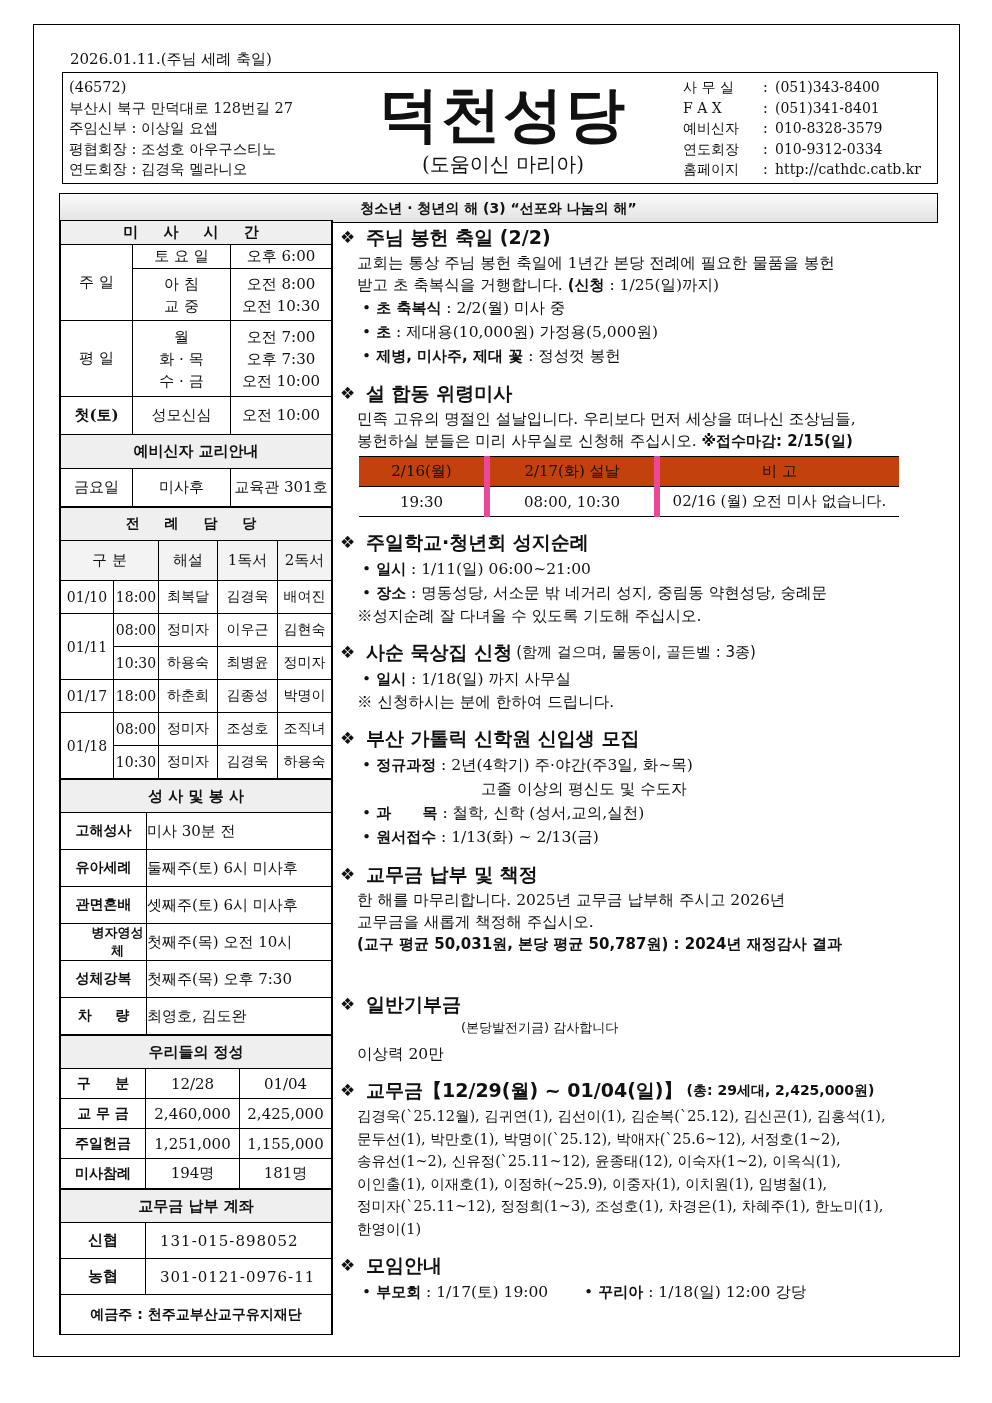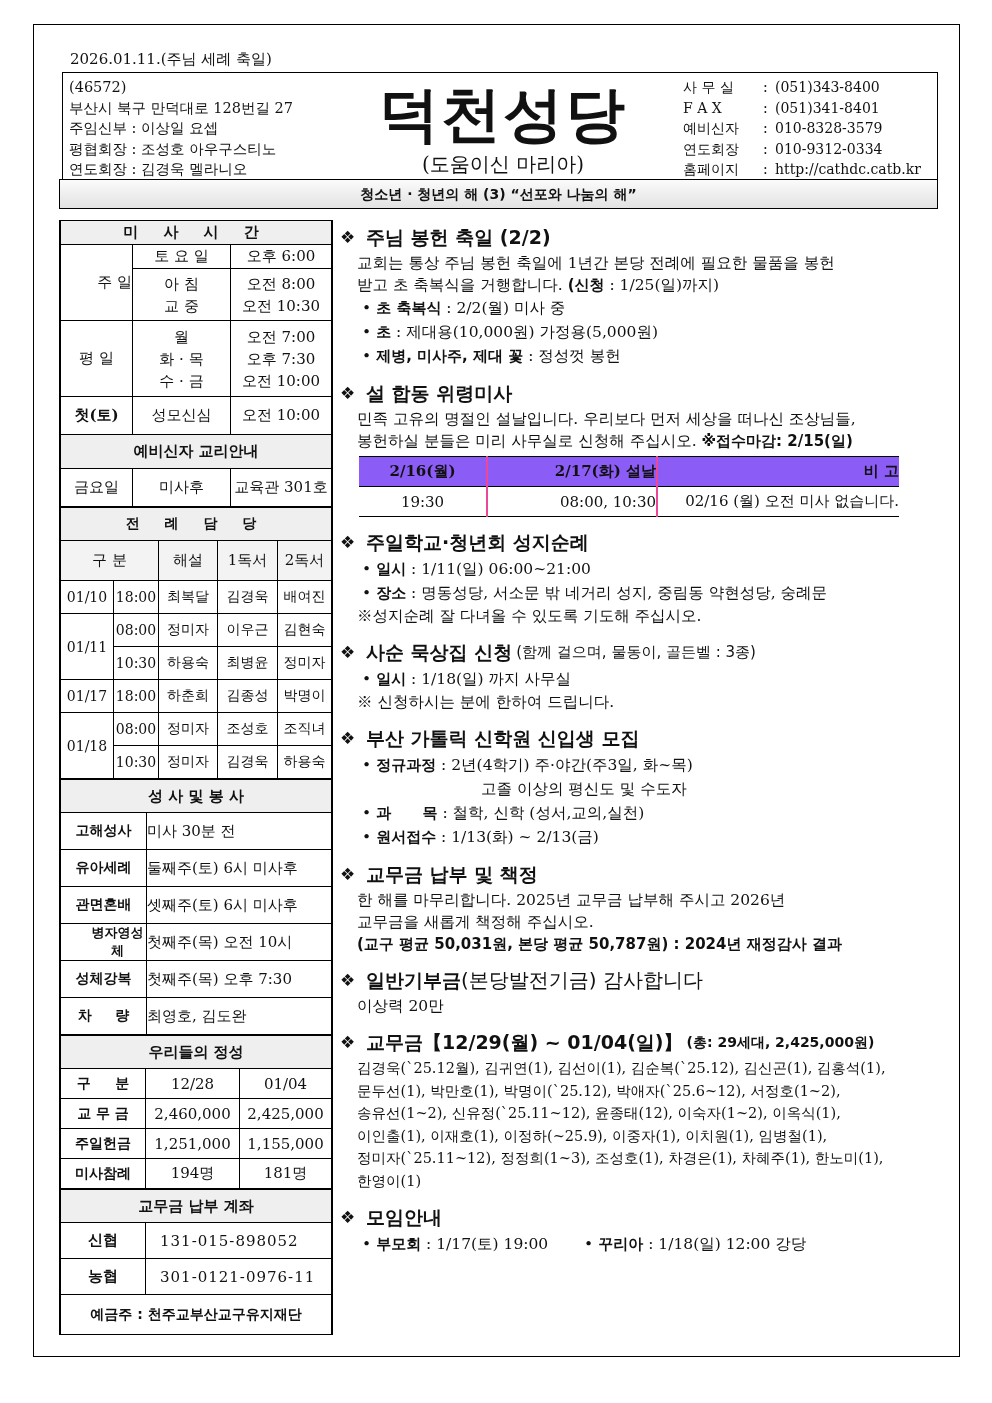--- a/index.html
+++ b/index.html
@@ -9,21 +9,21 @@
   .date-line { position: absolute; left: 70px; top: 50px; font-size: 15px; }
   .header-box { position: absolute; left: 62px; top: 72px; width: 876px; height: 112px; border: 1px solid #000; }
   .addr { position: absolute; left: 6px; top: 4px; font-size: 14.5px; line-height: 20.5px; }
   .title { position: absolute; left: 300px; top: 6px; width: 280px; text-align: center; font-family: "DejaVu Sans", sans-serif; font-weight: bold; font-size: 60px; line-height: 70px; letter-spacing: 2px; }
   .subtitle { position: absolute; left: 300px; top: 78px; width: 280px; text-align: center; font-size: 20px; }
   .contacts { position: absolute; left: 620px; top: 4px; font-size: 14px; line-height: 20.5px; }
   .contacts .row { display: flex; }
   .contacts .lab { width: 80px; display: inline-block; }
   .contacts .sep { width: 12px; display: inline-block; }
 
-  .theme-bar { position: absolute; left: 59px; top: 179px; width: 879px; height: 30px; border: 1px solid #000; background: linear-gradient(#fbfbfb, #e2e2e2); text-align: center; font-family: "DejaVu Sans", sans-serif; font-weight: bold; font-size: 14px; line-height: 28px; }
+  .theme-bar { position: absolute; left: 59px; top: 193px; width: 879px; height: 30px; border: 1px solid #000; background: linear-gradient(#fbfbfb, #e2e2e2); text-align: center; font-family: "DejaVu Sans", sans-serif; font-weight: bold; font-size: 14px; line-height: 28px; }
 
   .left { position: absolute; left: 59px; top: 220px; width: 274px; border-left: 1px solid #000; border-right: 1px solid #000; }
   .left table { width: 100%; border-collapse: collapse; }
   .left td { border: 1px solid #000; text-align: center; font-size: 15px; }
   .sec-head { background: #efefef; font-family: "DejaVu Sans", sans-serif; font-weight: bold; font-size: 15px; height: 36px; }
   .hd-spaced { letter-spacing: 10px; }
   .tbl-mass td { height: 24px; }
   .tbl-mass .sub-line { line-height: 22px; }
   .dotted-bottom td { border-bottom: 1px dotted #000; }
   .tbl-lit td { height: 33px; font-size: 14px; }
@@ -43,22 +43,22 @@
   .sec-title { font-family: "DejaVu Sans", sans-serif; font-weight: bold; font-size: 19px; line-height: 30px; display: flex; align-items: center; }
   .sec-title .diamond { font-size: 17px; margin-right: 8px; width: 18px; }
   .sec-title .note { font-weight: normal; font-size: 15px; margin-left: 4px; }
   .p { padding-left: 17px; font-size: 15.5px; line-height: 22px; }
   .b { font-family: "DejaVu Sans", sans-serif; font-weight: bold; font-size: 15px; }
   .bl { padding-left: 22px; font-size: 15.5px; line-height: 24px; }
   .bl .dot { margin-right: 5px; }
   .indent2 { padding-left: 141px; font-size: 15.5px; line-height: 24px; }
   .memorial { margin: 4px 0 0 19px; width: 540px; border-collapse: collapse; }
   .memorial td { text-align: center; height: 30px; font-size: 15px; border-top: 1px solid #000; border-bottom: 1px solid #000; }
-  .memorial td + td { border-left: 2px solid #ec4899; text-align: right; }
-  .memorial .hdrow td { background: #8b5cf6; font-weight: bold; }
+  .memorial td + td { border-left: 6px solid #ec4899; }
+  .memorial .hdrow td { background: #c2410c; font-weight: normal; }
   .names { padding-left: 17px; font-size: 14.5px; line-height: 22.5px; }
 </style>
 </head>
 <body>
 
 <div class="frame"></div>
 
 <div class="date-line">2026.01.11.(주님 세례 축일)</div>
 
 <div class="header-box">
@@ -102,21 +102,21 @@
 
 <div class="theme-bar">청소년 · 청년의 해 (3) “선포와 나눔의 해”</div>
 
 <div class="left">
   <table class="tbl-mass">
     <tbody>
         <tr>
           <td colspan="3" class="sec-head hd-spaced">미 사 시 간</td>
         </tr>
     <tr>
-      <td rowspan="2" style="width:72px;text-align:right;">주 일</td>
+      <td rowspan="2" style="width:72px;">주 일</td>
       <td style="width:98px;">토 요 일</td>
       <td>오후  6:00</td>
     </tr>
     <tr>
       <td style="height:52px;">
         <div class="sub-line">아        침</div>
         <div class="sub-line">교        중</div>
       </td>
       <td>
         <div class="sub-line">오전  8:00</div>
@@ -361,21 +361,21 @@
       </div>
     <div class="p">한 해를 마무리합니다. 2025년 교무금 납부해 주시고 2026년</div>
     <div class="p">교무금을 새롭게 책정해 주십시오.</div>
     <div class="p b" style="padding-left:17px;">(교구 평균 50,031원, 본당 평균 50,787원) : 2024년 재정감사 결과</div>
   </div>
 
   <div class="sec">
     <div class="sec-title">
         <span class="diamond">❖</span>
         <span>일반기부금</span>
-        <span style="font-size:20px;font-weight:normal;">(본당발전기금) 감사합니다</span>
+        <span style="font-size:13px;font-weight:normal;margin-top:48px;">(본당발전기금) 감사합니다</span>
       </div>
     <div class="p">이상력 20만</div>
   </div>
 
   <div class="sec">
     <div class="sec-title">
         <span class="diamond">❖</span>
         <span>교무금【12/29(월) ~ 01/04(일)】</span>
         <span class="note" style="font-weight:bold;font-size:14px;">(총: 29세대, 2,425,000원)</span>
       </div>

